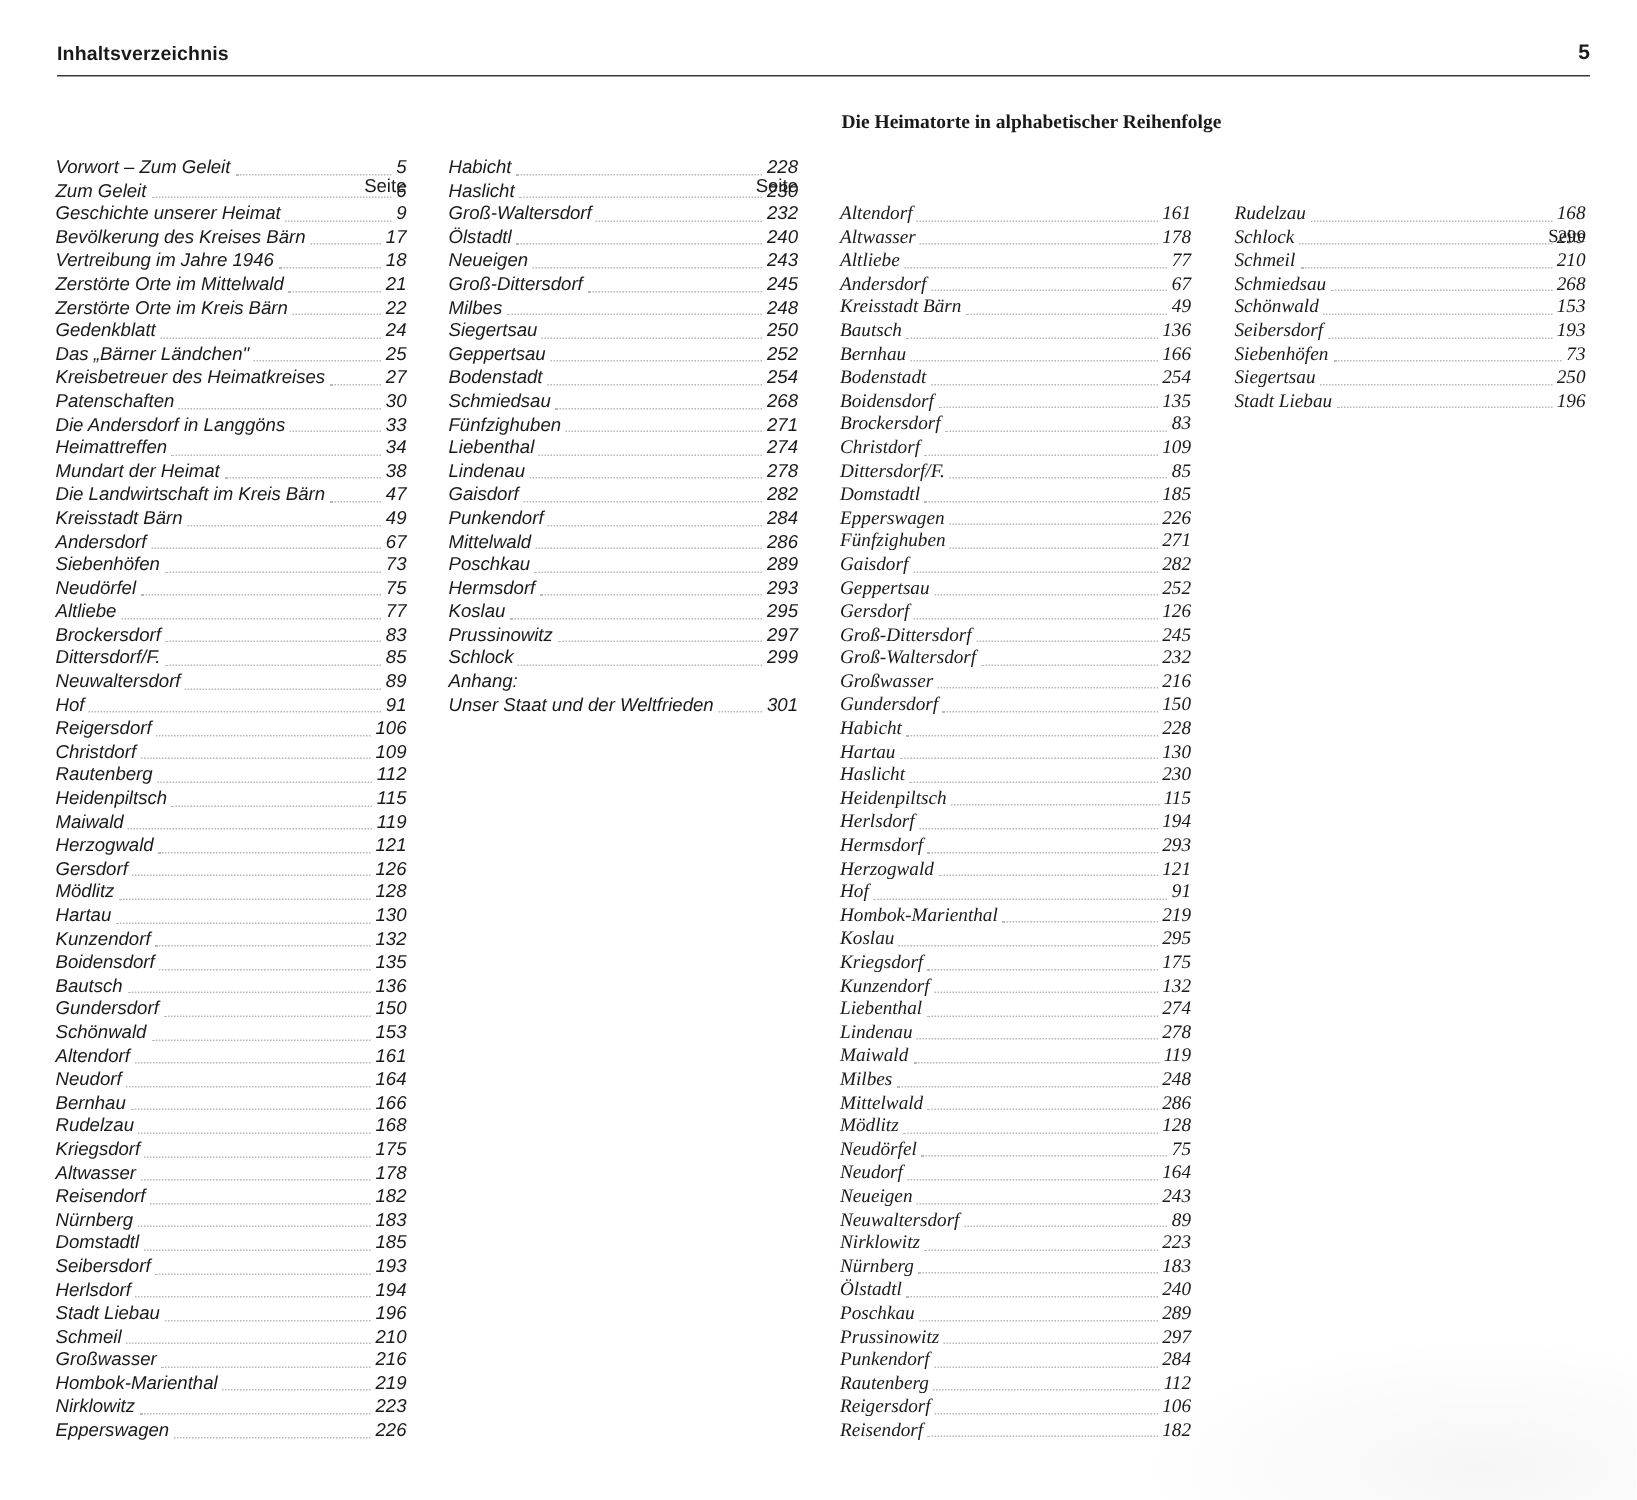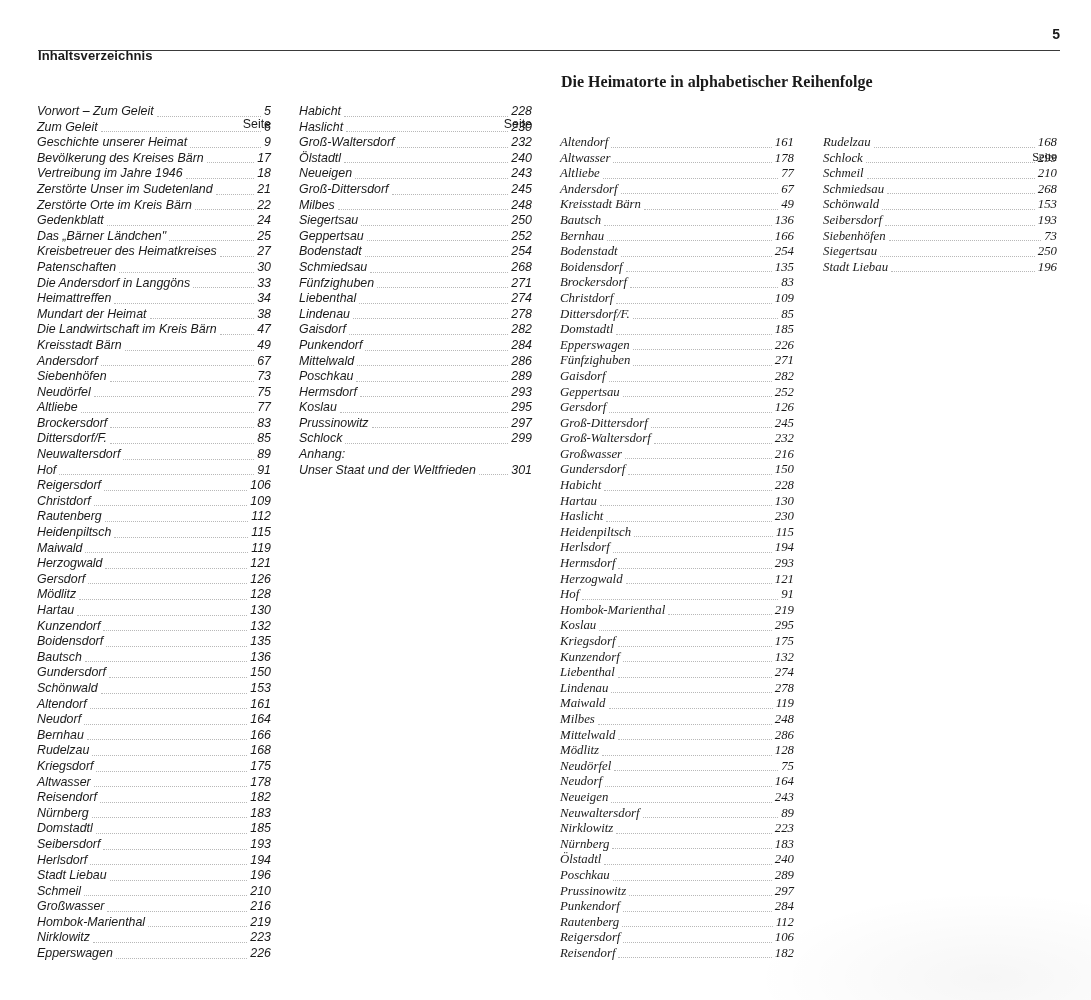--- a/index.html
+++ b/index.html
@@ -4,21 +4,21 @@
   <style>
     html, body { margin: 0; padding: 0; }
     body {
       width: 1091px; height: 1000px; background: #ffffff; position: relative; overflow: hidden;
       color: #1a1a1a; font-family: "Liberation Sans", sans-serif;
     }
     .header {
       position: absolute; left: 38px; top: 26px; width: 1022px; height: 24px;
       border-bottom: 1.5px solid #3a3a3a;
     }
-    .header-title { position: absolute; left: 0; top: 2px; font-size: 13px; font-weight: bold; letter-spacing: 0.1px; margin-top: 20px; }
+    .header-title { position: absolute; left: 0; top: 2px; font-size: 13px; font-weight: bold; letter-spacing: 0.1px; }
     .page-number { position: absolute; right: 0; top: 0px; font-size: 14px; font-weight: bold; }
 
     .col { position: absolute; font-size: 12.4px; line-height: 15.6px; font-style: italic; }
     .row { display: flex; align-items: baseline; white-space: nowrap; height: 15.6px; }
     .row .name { flex: 0 0 auto; }
     .row .dots {
       flex: 1 1 auto; margin: 0 3px; height: 1px; align-self: flex-end; margin-bottom: 3px;
       border-bottom: 1px dotted #b8b8b8;
     }
     .row .page { flex: 0 0 auto; text-align: right; }
@@ -29,21 +29,21 @@
     #col3 { left: 560px; top: 135px; width: 234px; }
     #col4 { left: 823px; top: 135px; width: 234px; }
 
     .seite-label { position: absolute; font-size: 12.4px; margin-top: 46px; }
     #seite1 { left: 37px; top: 71px; width: 234px; text-align: right; }
     #seite2 { left: 299px; top: 71px; width: 233px; text-align: right; }
     #seite4 { left: 823px; top: 104px; width: 234px; text-align: right; }
 
     .section-title {
       position: absolute; left: 561px; top: 73px; font-family: "Liberation Serif", serif;
-      font-size: 16px; font-weight: bold;
+      font-size: 13px; font-weight: bold;
     }
     .serif { font-family: "Liberation Serif", serif; }
     .serif .row { font-size: 12.8px; }
 
     .shadow {
       position: absolute; right: 0; bottom: 0; width: 340px; height: 110px;
       background: radial-gradient(ellipse at 70% 80%, rgba(0,0,0,0.035), rgba(0,0,0,0) 70%);
     }
   </style>
 </head>
@@ -79,21 +79,21 @@
       <span class="name">Bevölkerung des Kreises Bärn</span>
       <span class="dots"></span>
       <span class="page">17</span>
     </div>
     <div class="row">
       <span class="name">Vertreibung im Jahre 1946</span>
       <span class="dots"></span>
       <span class="page">18</span>
     </div>
     <div class="row">
-      <span class="name">Zerstörte Unser im Sudetenland</span>
+      <span class="name">Zerstörte Orte im Mittelwald</span>
       <span class="dots"></span>
       <span class="page">21</span>
     </div>
     <div class="row">
       <span class="name">Zerstörte Orte im Kreis Bärn</span>
       <span class="dots"></span>
       <span class="page">22</span>
     </div>
     <div class="row">
       <span class="name">Gedenkblatt</span>

